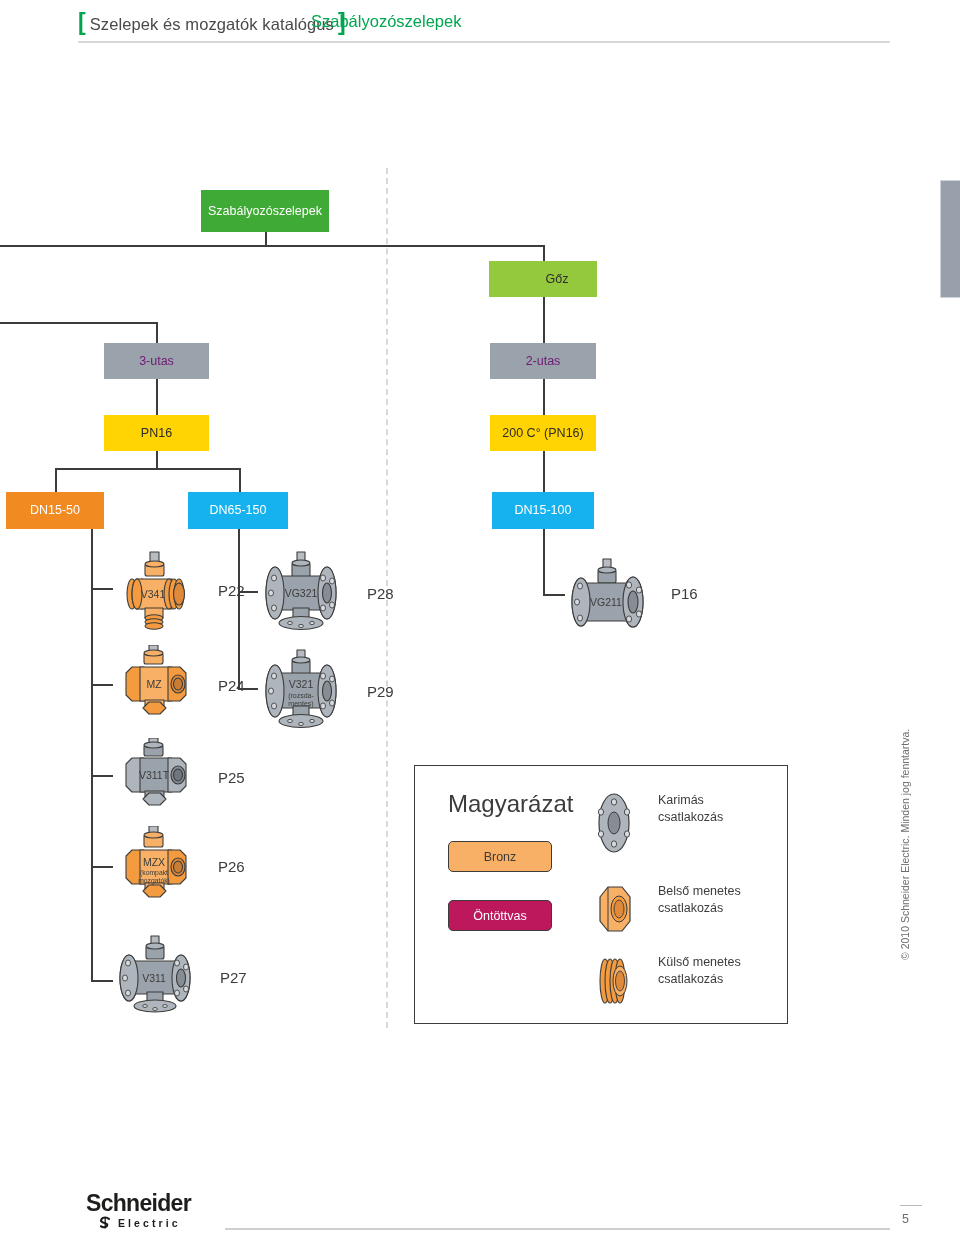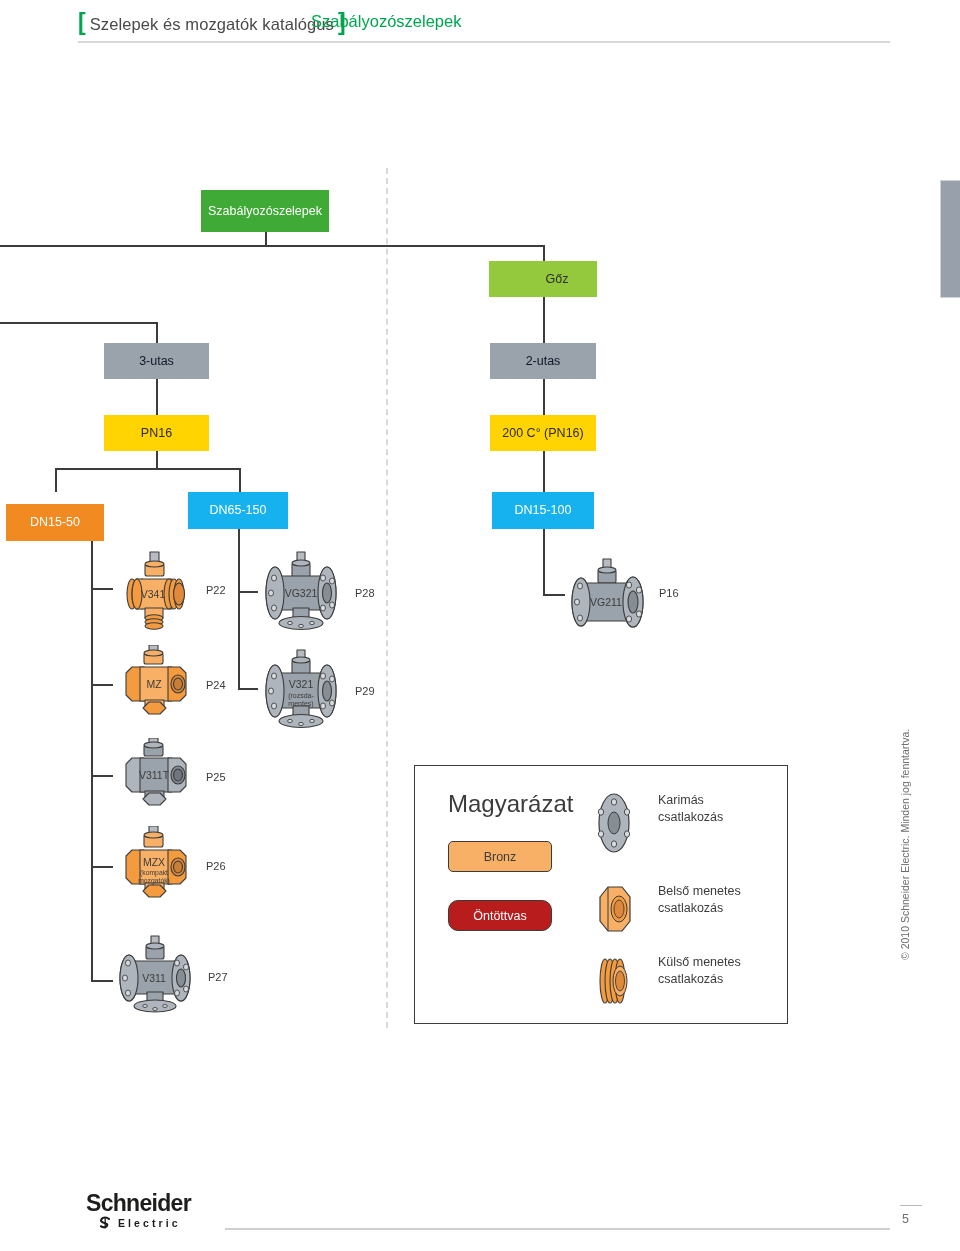--- a/index.html
+++ b/index.html
@@ -22,43 +22,43 @@
 
   
   .vdash{width:0;border-left:2px dashed #d9d9d9;}
   #dash-main{left:386px;top:168px;height:860px;}
 
   
   .fbox{position:absolute;display:flex;align-items:center;justify-content:center;
         font-size:12.5px;text-align:center;line-height:1.15;box-sizing:border-box;}
   .fbox.green-dark{background:#3faa35;color:#ffffff;}
   .fbox.green-light{background:#95c93d;color:#2d2d2b;padding-left:28px;}
-  .fbox.grey{background:#9aa2ab;color:#0f172a;}
+  .fbox.grey{background:#9aa2ab;color:#701a75;}
   .fbox.yellow{background:#ffd400;color:#2d2d2b;}
   .fbox.orange{background:#f18a21;color:#ffffff;}
   .fbox.blue{background:#16b2ef;color:#ffffff;}
 
   
   .ln{position:absolute;background:#3c3c3b;}
   .lh{height:1.6px;}
   .lv{width:1.6px;}
 
   
   .vrow{position:absolute;display:flex;align-items:center;}
-  .vcode{font-size:11px;color:#3c3c3b;margin-left:10px;white-space:nowrap;}
+  .vcode{font-size:15px;color:#3c3c3b;margin-left:22px;white-space:nowrap;}
   .vsvg{display:block;}
 
   
   #legend{left:414px;top:765px;width:374px;height:259px;
           border:1.4px solid #3c3c3b;background:#ffffff;box-sizing:border-box;}
   #legend-title{position:absolute;left:33px;top:24px;font-size:24px;color:#3c3c3b;}
   .leg-chip{position:absolute;width:104px;height:31px;border:1.4px solid #3c3c3b;border-radius:5px;
             display:flex;align-items:center;justify-content:center;font-size:12.5px;box-sizing:border-box;}
   #chip-bronz{left:33px;top:75px;background:#f8b066;color:#3c3c3b;}
-  #chip-ontott{left:33px;top:134px;background:#b91c1c;color:#ffffff;border-radius:10px;}
+  #chip-ontott{left:33px;top:134px;background:#be185d;color:#ffffff;}
   .leg-item{position:absolute;display:flex;align-items:flex-start;gap:22px;}
   .leg-text{font-size:12.5px;line-height:1.32;color:#3c3c3b;white-space:pre-line;}
 
   
   #logo{position:absolute;left:86px;top:1192px;width:118px;}
   #logo-name{font-size:23px;font-weight:700;letter-spacing:-.7px;color:#1d1d1b;line-height:1;}
   #logo-sub{display:flex;align-items:center;gap:6px;margin-top:1px;margin-left:12px;}
   #logo-sub-txt{font-size:10.5px;letter-spacing:3.1px;color:#1d1d1b;font-weight:600;}
   #foot-rule{position:absolute;left:225px;top:1228px;width:665px;height:1.5px;background:#cfcfcf;}
   #copyright{position:absolute;left:899px;top:960px;width:240px;
@@ -135,21 +135,21 @@
   <span>2-utas</span>
 </div>
 
 <div class="fbox yellow" style="left:104px;top:415px;width:105px;height:36px;">
   <span>PN16</span>
 </div>
 <div class="fbox yellow" style="left:490px;top:415px;width:106px;height:36px;">
   <span>200 C° (PN16)</span>
 </div>
 
-<div class="fbox orange" style="left:6px;top:504px;width:98px;height:37px;">
+<div class="fbox orange" style="left:6px;top:492px;width:98px;height:37px;">
   <span>DN15-50</span>
 </div>
 <div class="fbox blue" style="left:188px;top:492px;width:100px;height:37px;">
   <span>DN65-150</span>
 </div>
 <div class="fbox blue" style="left:492px;top:492px;width:102px;height:37px;text-align:center;">
   <span>DN15-100</span>
 </div>
 
 <div class="vrow" style="left:112px;top:548px;">

